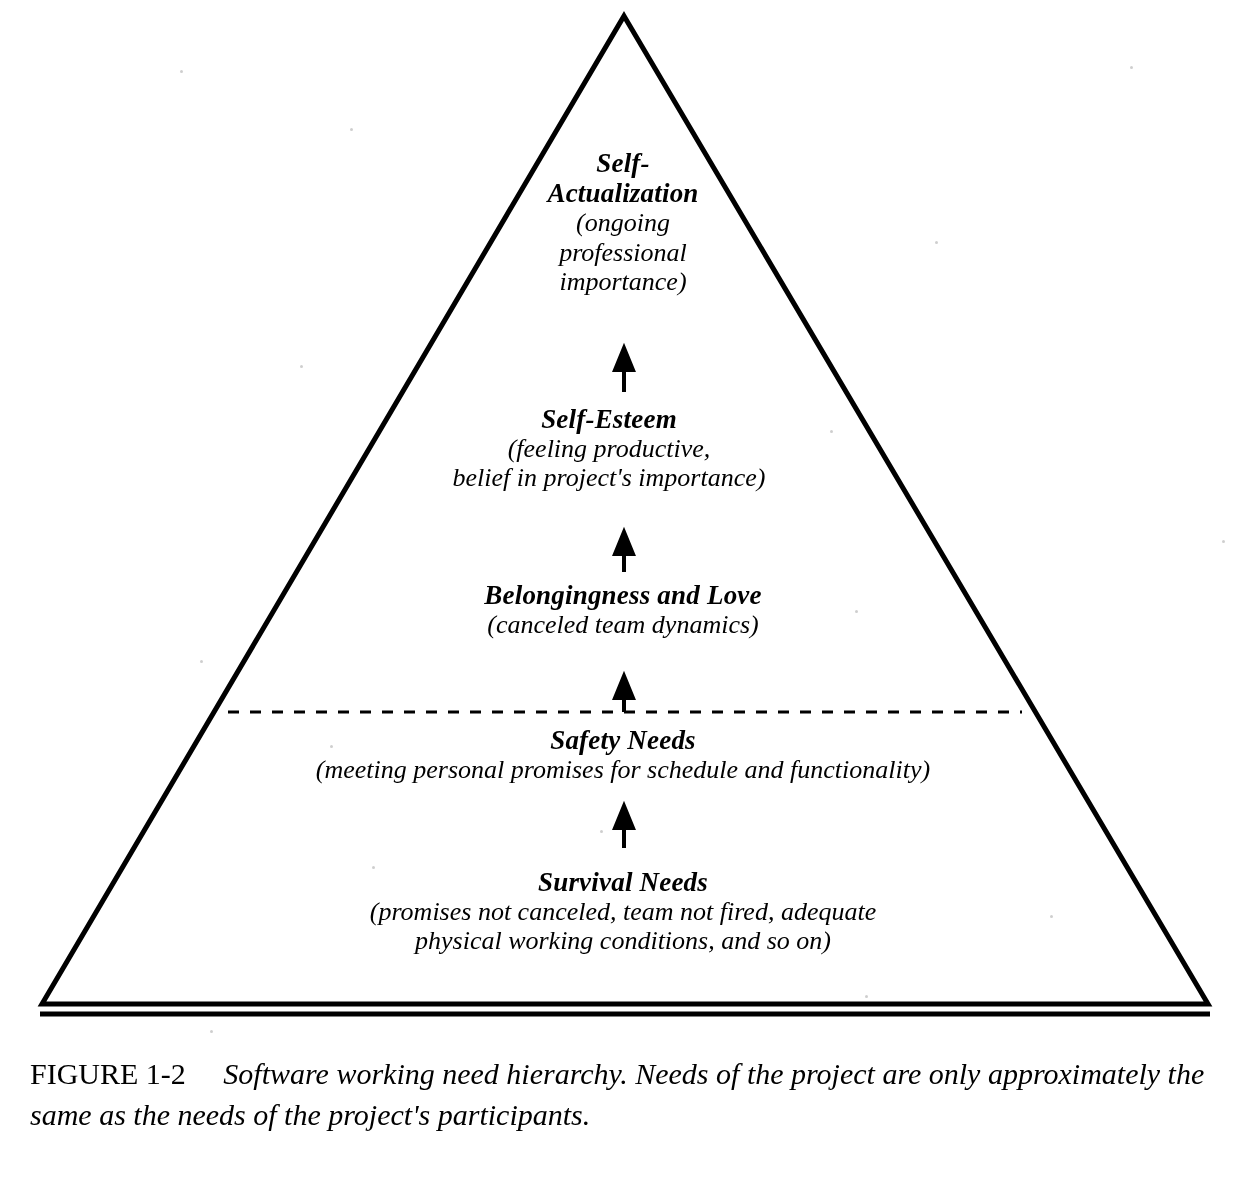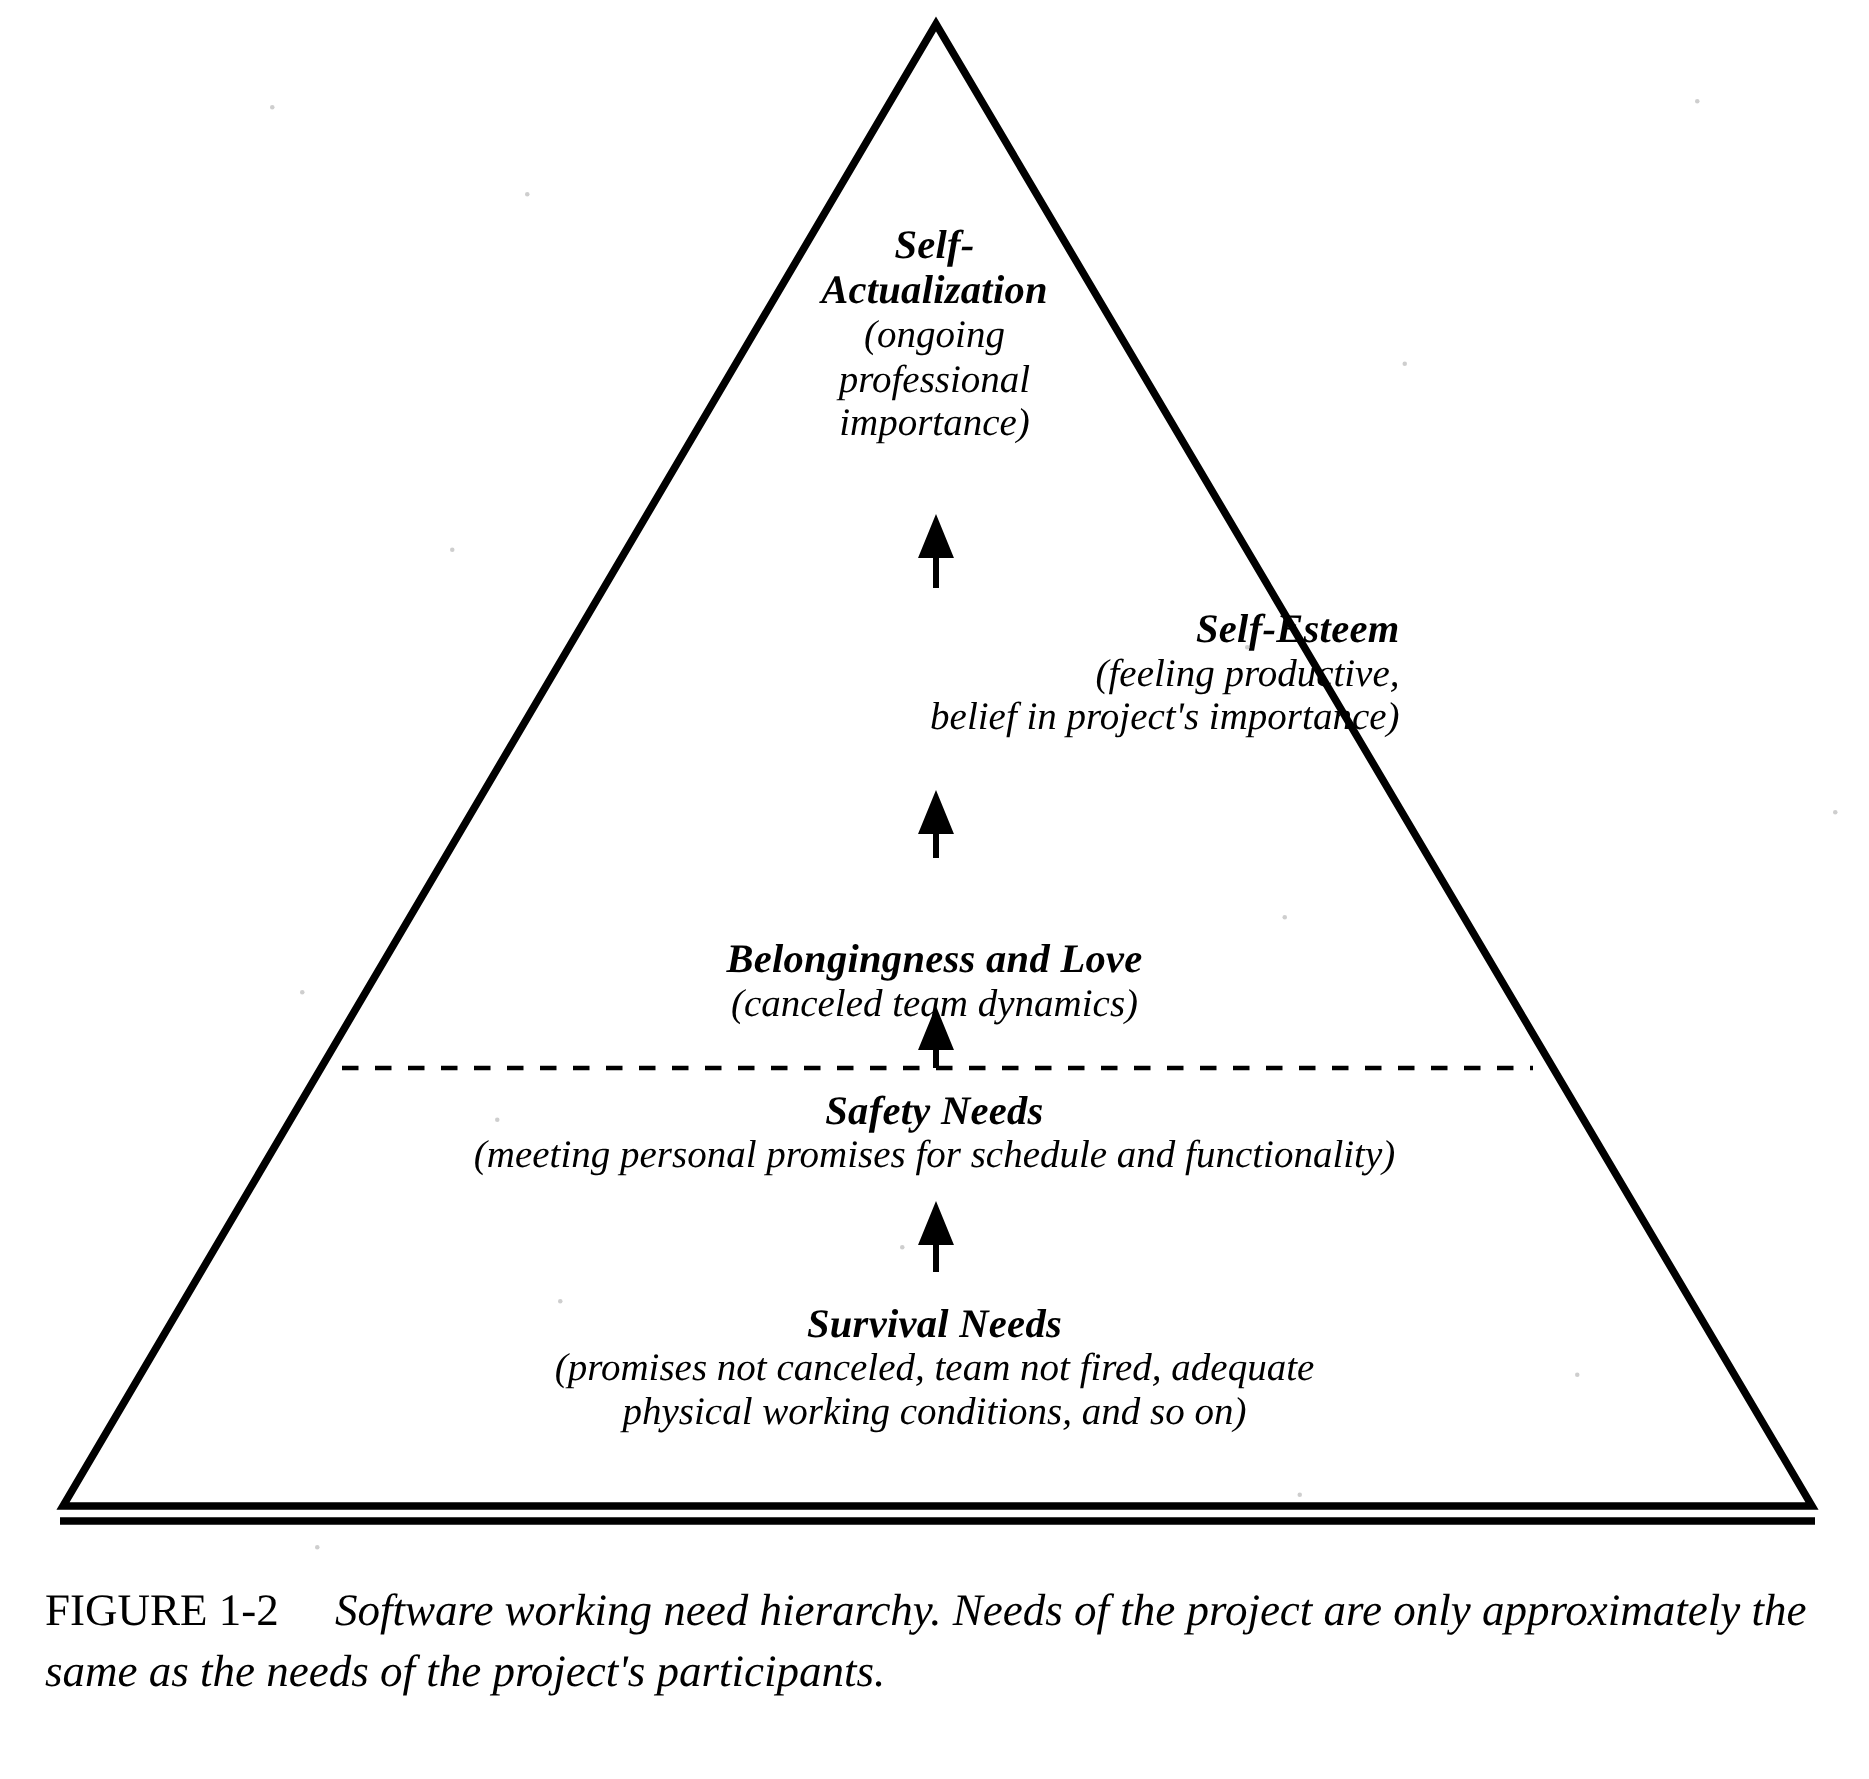--- a/index.html
+++ b/index.html
@@ -47,30 +47,28 @@
     font-size: 26px;
   }
 
   
   #level-self-actualization {
     left: 373px;
     top: 148px;
     width: 500px;
   }
   #level-self-esteem {
-    left: 313px;
+    left: 299px;
     top: 404px;
     width: 620px;
-    text-align: right;
   }
   #level-belonging {
     left: 313px;
     top: 580px;
     width: 620px;
-    margin-top: 44px;
   }
   #level-safety {
     left: 133px;
     top: 725px;
     width: 980px;
   }
   #level-survival {
     left: 183px;
     top: 855px;
     width: 880px;

